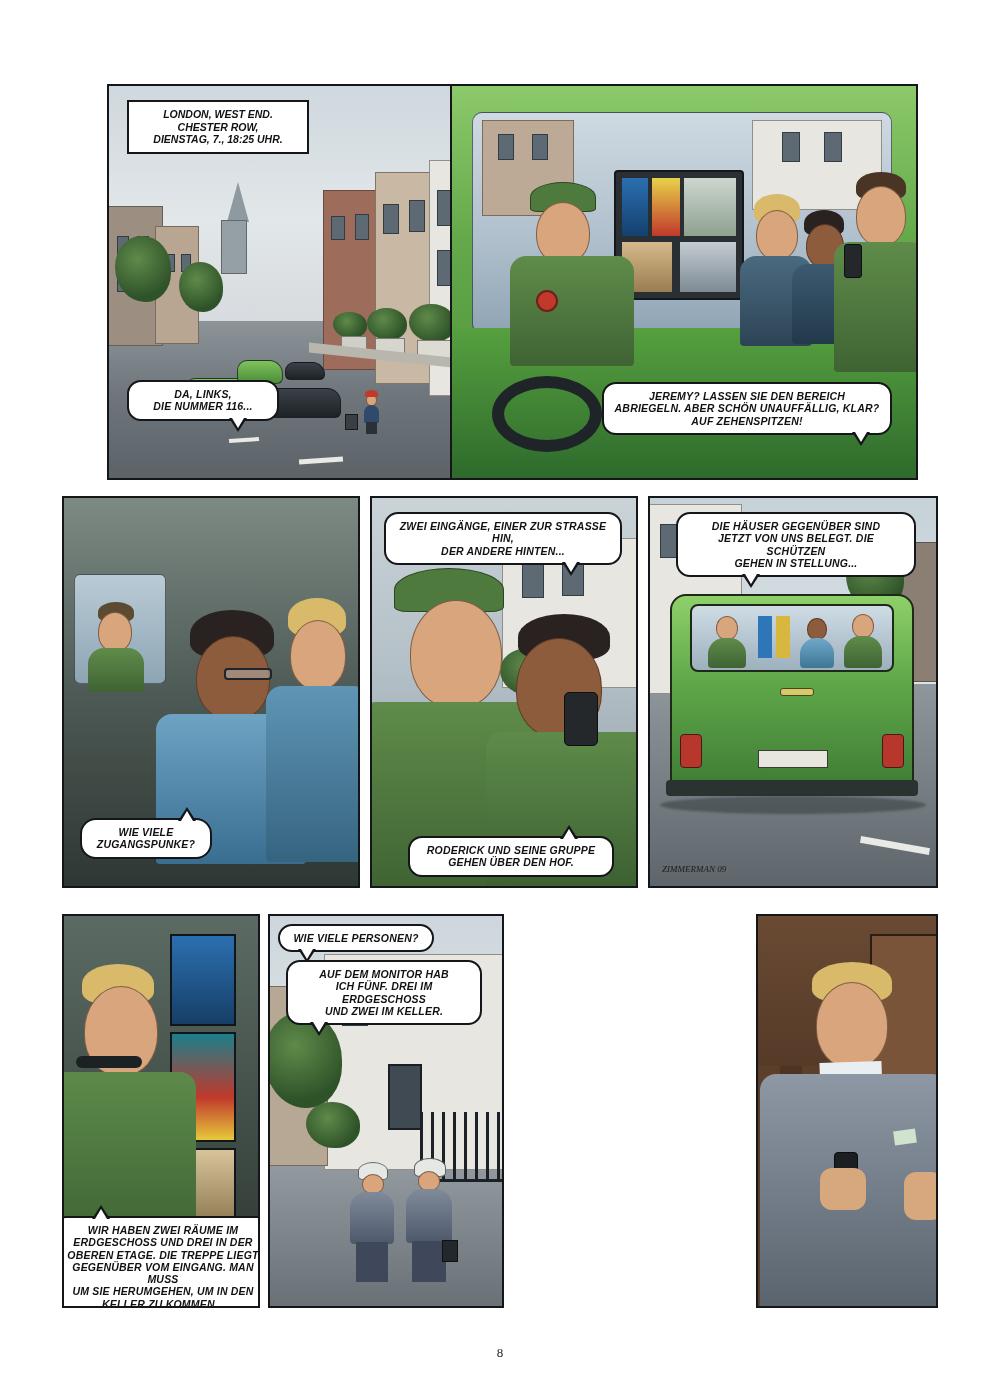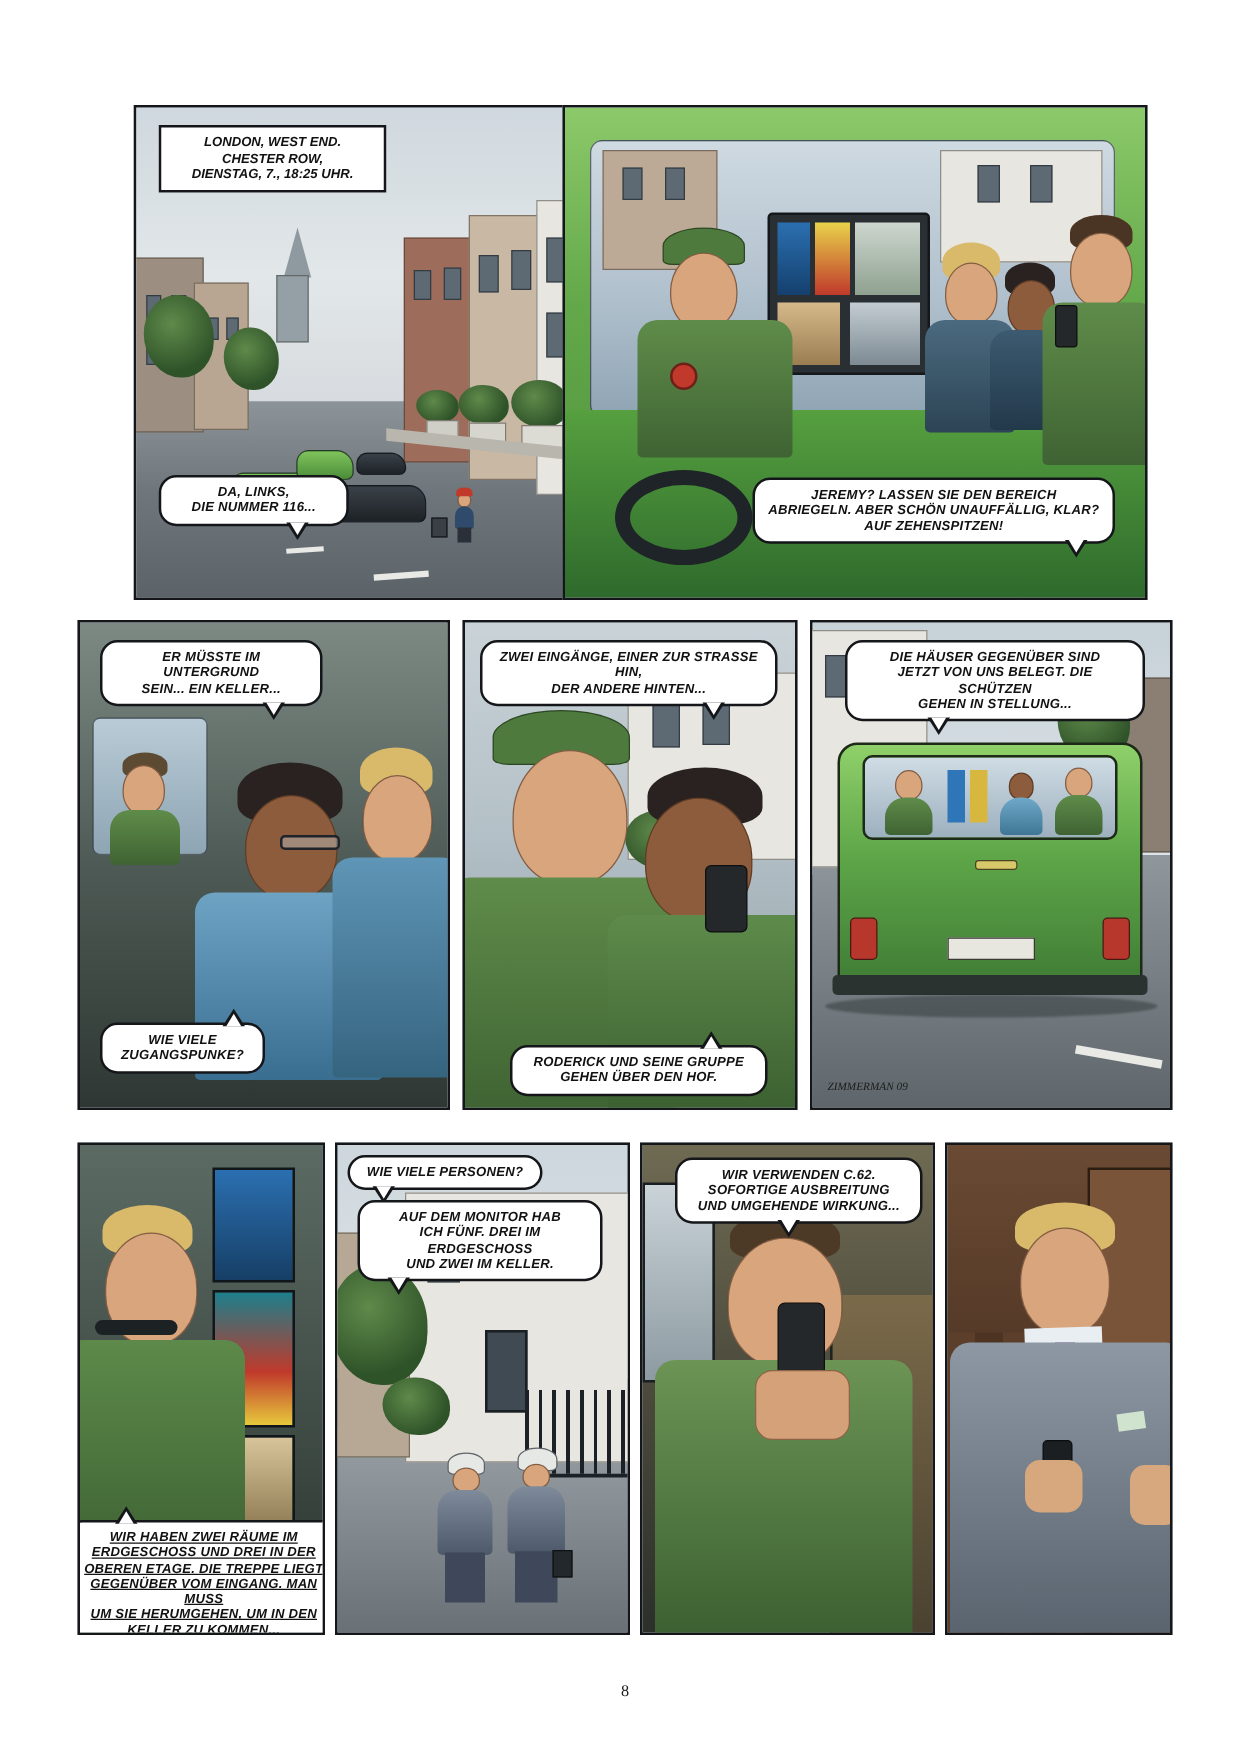--- a/index.html
+++ b/index.html
@@ -306,23 +306,21 @@
       <div style="position:absolute; left:62px; top:58px; width:48px; height:12px; border:2px solid #20242a; border-radius:4px; background:rgba(200,220,235,.35);"></div>
       <div class="body blue" style="left:-6px; top:104px; width:150px; height:150px; background:linear-gradient(#6ea3c4,#3a6e91);"></div>
     </div>
 
     <div class="fig" style="left:206px; top:100px; width:92px; height:262px;">
       <div class="hair blond" style="left:18px; top:0; width:58px; height:38px;"></div>
       <div class="head" style="left:20px; top:22px; width:56px; height:70px;"></div>
       <div class="body blue" style="left:-4px; top:88px; width:104px; height:176px; background:linear-gradient(#5f95b6,#35647f);"></div>
     </div>
 
-    <div class="balloon" style="left:16px; top:14px; width:178px;">ER MÜSSTE IM UNTERGRUND
-SEIN... EIN KELLER...<span class="tail tail-d" style="left:128px;"></span></div>
-    <div class="balloon" style="left:16px; top:320px; width:132px;">WIE VIELE
+    <div class="balloon" style="left:16px; top:320px; width:132px;border-radius:16px;">WIE VIELE
 ZUGANGSPUNKE?<span class="tail tail-u" style="left:96px;"></span></div>
   </div>
 
   <div class="panel" style="left:370px; top:496px; width:268px; height:392px;">
     <div style="position:absolute; inset:0; background:linear-gradient(#c9d3d8 0%, #b3bfc6 45%, #8d9a9f 100%);"></div>
     <div class="bldg white" style="left:130px; top:40px; width:140px; height:150px;"></div>
     <div class="win" style="left:150px; top:62px; width:22px; height:38px;"></div>
     <div class="win" style="left:190px; top:60px; width:22px; height:38px;"></div>
     <div class="tree" style="left:128px; top:150px; width:60px; height:48px;"></div>
 
@@ -398,21 +396,21 @@
     <div style="position:absolute; left:106px; top:232px; width:66px; height:78px; background:linear-gradient(#d7c49a,#8e7a52); border:2px solid #11161a;"></div>
     <div style="position:absolute; left:106px; top:316px; width:66px; height:46px; background:linear-gradient(#aeb8bf,#6d7880); border:2px solid #11161a;"></div>
 
     <div class="fig" style="left:-4px; top:48px; width:130px; height:346px;">
       <div class="hair blond" style="left:22px; top:0; width:72px; height:40px;"></div>
       <div class="head" style="left:24px; top:22px; width:74px; height:90px;"></div>
       <div class="body green" style="left:-10px; top:108px; width:146px; height:238px; background:linear-gradient(#5d8a4a,#33552c);"></div>
       <div style="position:absolute; left:16px; top:92px; width:66px; height:12px; background:#1c2124; border-radius:6px;"></div>
     </div>
 
-    <div class="balloon" style="left:-12px; top:300px; width:222px; z-index:9;text-decoration:underline;">WIR HABEN ZWEI RÄUME IM
+    <div class="balloon" style="left:-12px; top:300px; width:222px; z-index:9;">WIR HABEN ZWEI RÄUME IM
 ERDGESCHOSS UND DREI IN DER
 OBEREN ETAGE. DIE TREPPE LIEGT
 GEGENÜBER VOM EINGANG. MAN MUSS
 UM SIE HERUMGEHEN, UM IN DEN
 KELLER ZU KOMMEN...<span class="tail tail-u" style="left:38px;"></span></div>
   </div>
 
   <div class="panel" style="left:268px; top:914px; width:236px; height:394px;">
     <div style="position:absolute; left:0; top:0; width:100%; height:48%; background:linear-gradient(#ccd6dc,#e3e8ea);"></div>
     <div class="road" style="height:42%; background:linear-gradient(#9aa1a6,#6a7176);"></div>
@@ -442,37 +440,20 @@
       <div style="position:absolute; left:10px; top:83px; width:34px; height:41px; background:#3e485a;"></div>
       <div style="position:absolute; left:40px; top:82px; width:16px; height:22px; background:#23282c; border:1px solid #0f1214;"></div>
     </div>
 
     <div class="balloon" style="left:8px; top:8px; width:156px;">WIE VIELE PERSONEN?<span class="tail tail-d" style="left:18px;"></span></div>
     <div class="balloon" style="left:16px; top:44px; width:196px;">AUF DEM MONITOR HAB
 ICH FÜNF. DREI IM ERDGESCHOSS
 UND ZWEI IM KELLER.<span class="tail tail-d" style="left:22px;"></span></div>
   </div>
 
-  <div class="panel" style="left:512px; top:914px; width:236px; height:394px;">
-    <div style="position:absolute; inset:0; background:linear-gradient(#6f6a52 0%, #4b4a3c 50%, #2c2f2a 100%);"></div>
-    <div style="position:absolute; left:0; top:30px; width:58px; height:160px; background:linear-gradient(#c9d3d8,#8d9aa1); border:2px solid #1a1f22;"></div>
-    <div style="position:absolute; left:150px; top:120px; width:90px; height:274px; background:linear-gradient(#7b6a4a,#4a4130); border-left:2px solid #20231d;"></div>
-
-    <div class="fig" style="left:24px; top:54px; width:180px; height:340px;">
-      <div class="hair" style="left:46px; top:0; width:88px; height:38px; background:#4d3a26;"></div>
-      <div class="head" style="left:44px; top:20px; width:92px; height:104px;"></div>
-      <div class="body green" style="left:-14px; top:118px; width:206px; height:222px; background:linear-gradient(#6b9455,#3c6031);"></div>
-      <div class="radio" style="left:84px; top:72px; width:38px; height:66px; border-radius:6px;"></div>
-      <div style="position:absolute; left:66px; top:126px; width:76px; height:56px; background:#d5a178; border-radius:14px; border:1px solid rgba(70,40,20,.5);"></div>
-    </div>
-
-    <div class="balloon" style="left:26px; top:10px; width:198px;">WIR VERWENDEN C.62.
-SOFORTIGE AUSBREITUNG
-UND UMGEHENDE WIRKUNG...<span class="tail tail-d" style="left:80px;"></span></div>
-  </div>
 
   <div class="panel" style="left:756px; top:914px; width:182px; height:394px;">
     <div style="position:absolute; inset:0; background:linear-gradient(#6a4a33 0%, #4a3222 60%, #2f2015 100%);"></div>
     <div style="position:absolute; left:0; top:150px; width:100%; height:244px; background:repeating-linear-gradient(90deg,#5c3f2a 0 22px,#4d3322 22px 44px);"></div>
     <div style="position:absolute; left:112px; top:18px; width:70px; height:200px; background:#7a5438; border:2px solid #2c1d12;"></div>
 
     <div class="fig" style="left:10px; top:46px; width:170px; height:348px;">
       <div class="hair blond" style="left:44px; top:0; width:80px; height:40px;"></div>
       <div class="head" style="left:48px; top:20px; width:72px; height:86px;"></div>
       <div style="position:absolute; left:52px; top:100px; width:62px; height:34px; background:#e9eef2; transform:rotate(-2deg);"></div>

